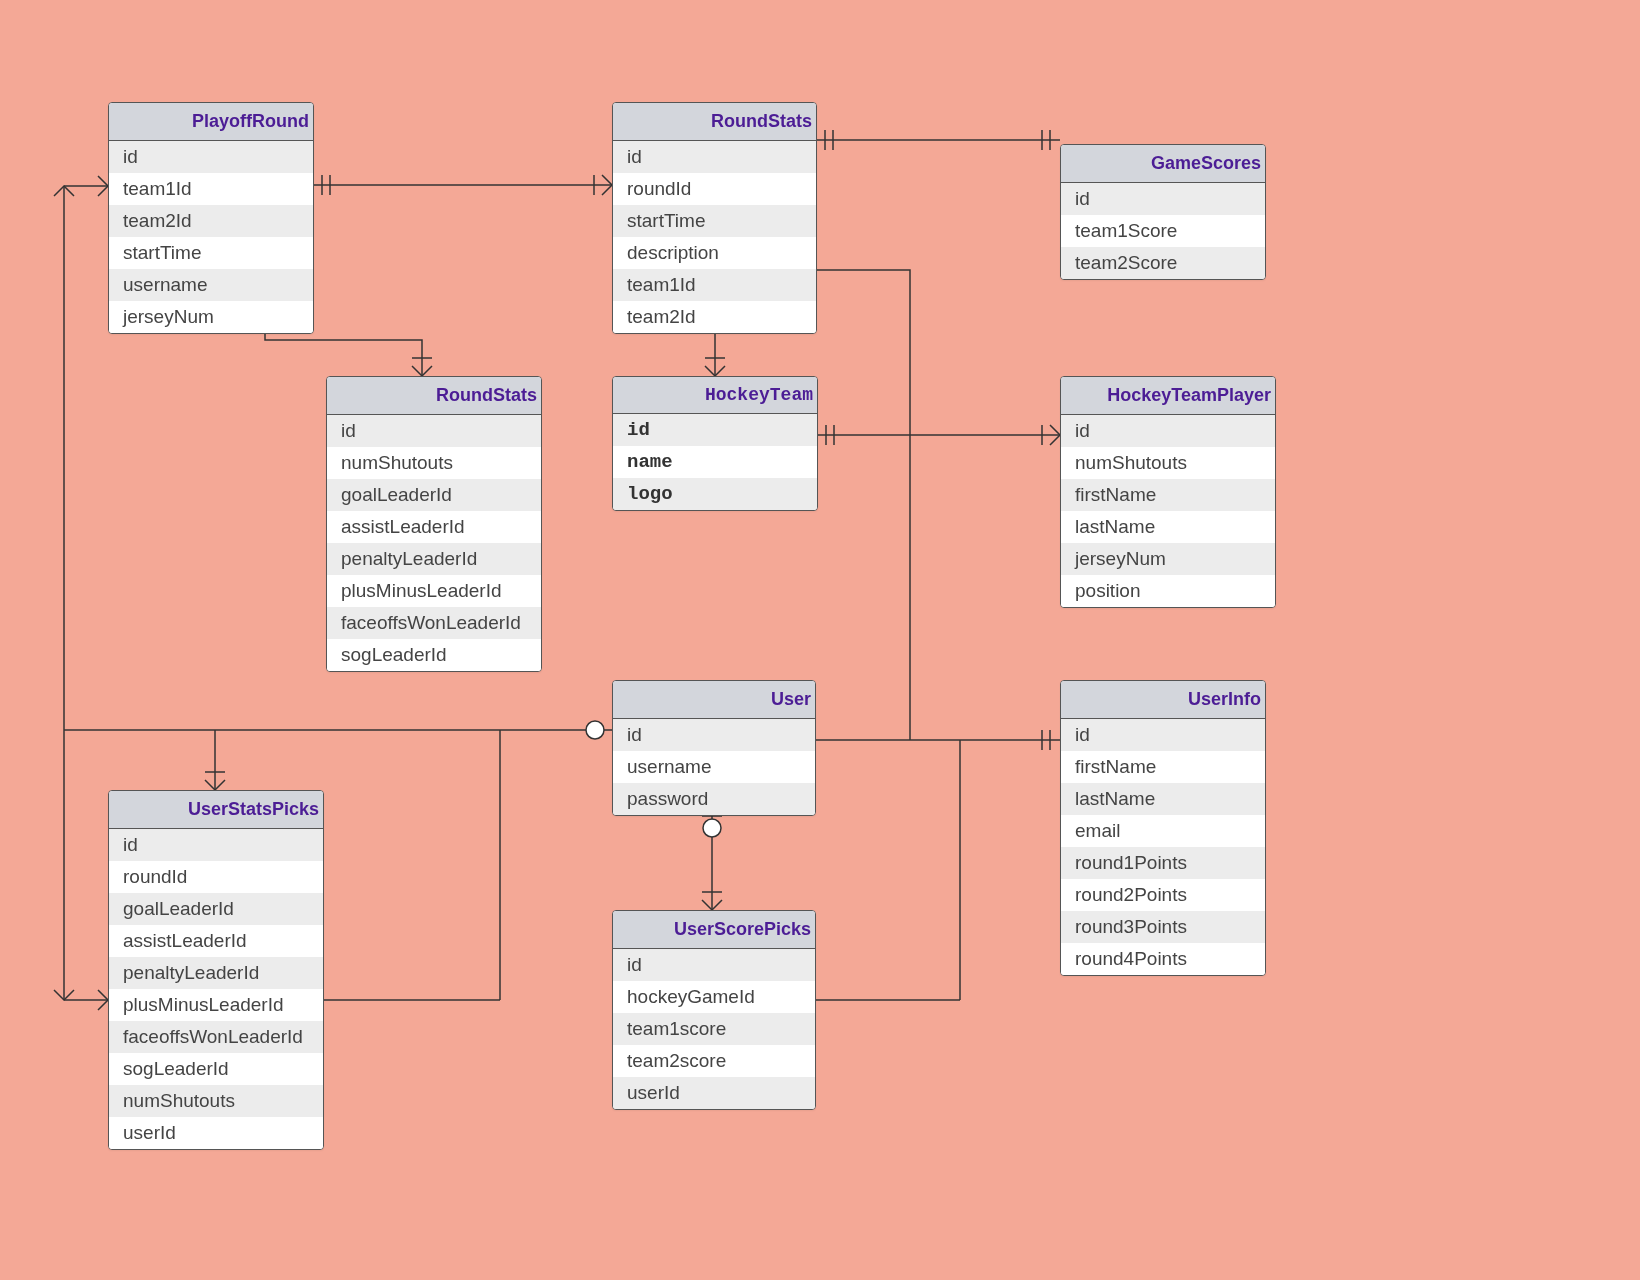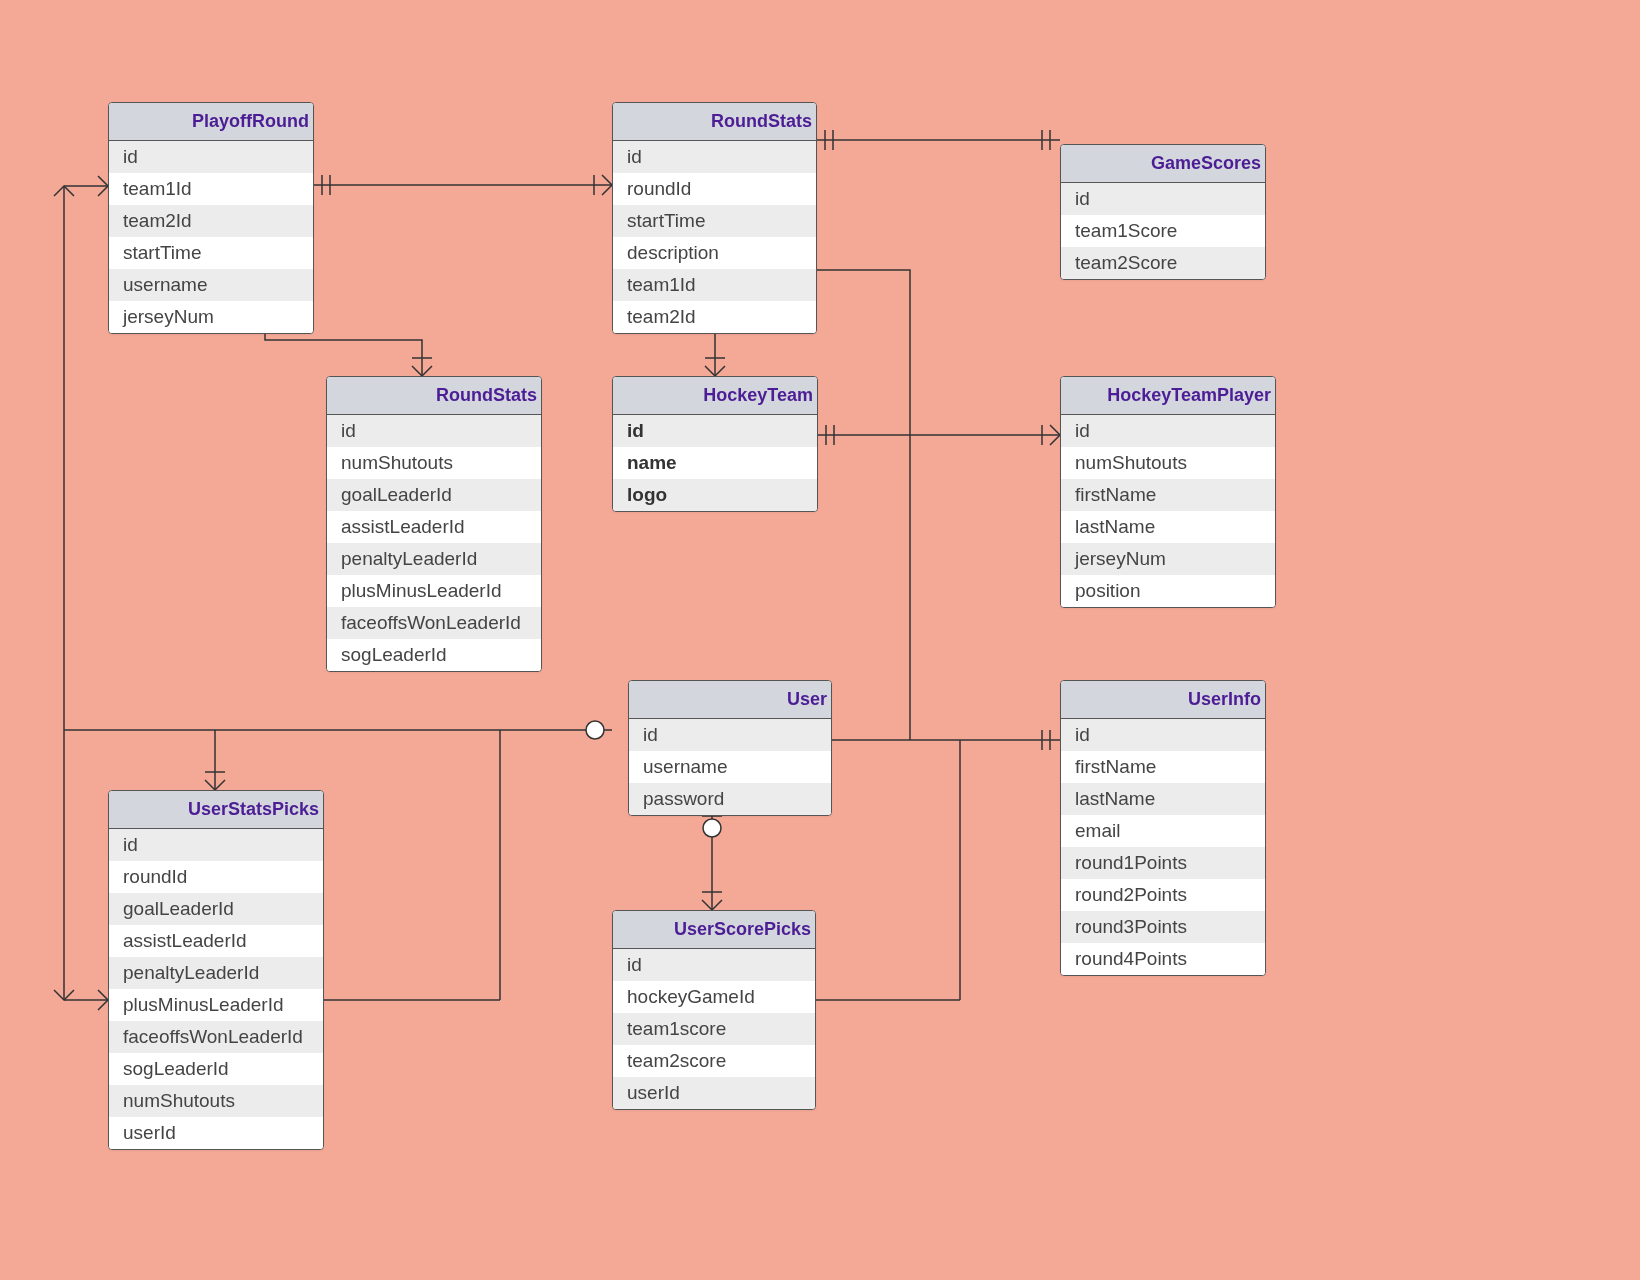--- a/index.html
+++ b/index.html
@@ -180,42 +180,42 @@
       <div class="entity-row">numShutouts</div>
       <div class="entity-row">goalLeaderId</div>
       <div class="entity-row">assistLeaderId</div>
       <div class="entity-row">penaltyLeaderId</div>
       <div class="entity-row">plusMinusLeaderId</div>
       <div class="entity-row">faceoffsWonLeaderId</div>
       <div class="entity-row">sogLeaderId</div>
     </div>
 </div>
 
-<div class="entity" style="left:612px; top:376px; width:204px;">
+<div class="entity" style="left:612px; top:376px; width:204px;font-family:Liberation Mono, monospace;">
   <div class="entity-header">HockeyTeam</div>
   <div class="entity-body">
       <div class="entity-row bold">id</div>
       <div class="entity-row bold">name</div>
       <div class="entity-row bold">logo</div>
     </div>
 </div>
 
 <div class="entity" style="left:1060px; top:376px; width:214px;">
   <div class="entity-header">HockeyTeamPlayer</div>
   <div class="entity-body">
       <div class="entity-row">id</div>
       <div class="entity-row">numShutouts</div>
       <div class="entity-row">firstName</div>
       <div class="entity-row">lastName</div>
       <div class="entity-row">jerseyNum</div>
       <div class="entity-row">position</div>
     </div>
 </div>
 
-<div class="entity" style="left:628px; top:680px; width:202px;">
+<div class="entity" style="left:612px; top:680px; width:202px;">
   <div class="entity-header">User</div>
   <div class="entity-body">
       <div class="entity-row">id</div>
       <div class="entity-row">username</div>
       <div class="entity-row">password</div>
     </div>
 </div>
 
 <div class="entity" style="left:1060px; top:680px; width:204px;">
   <div class="entity-header">UserInfo</div>

